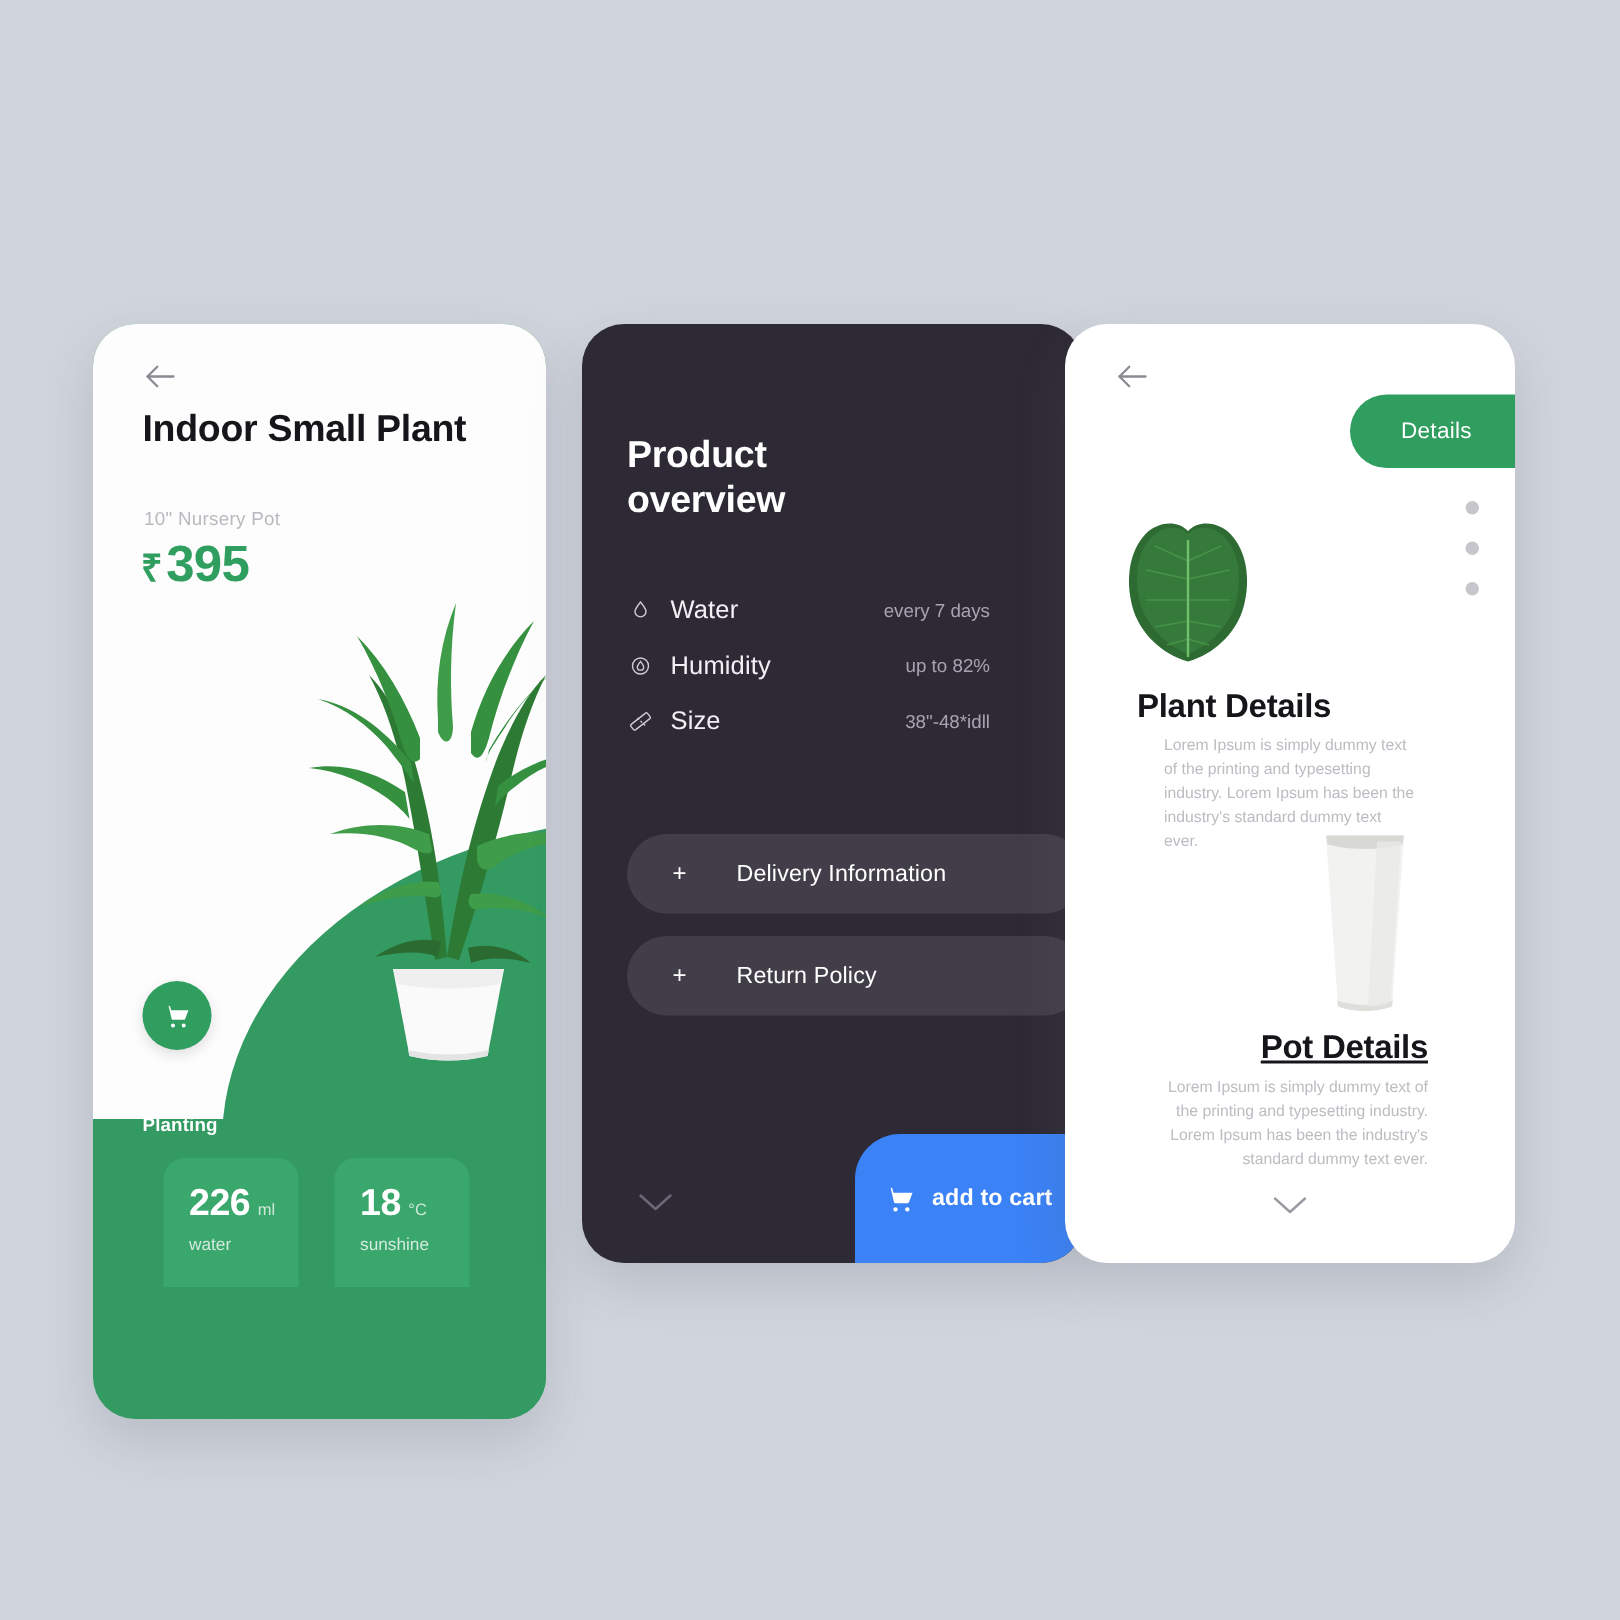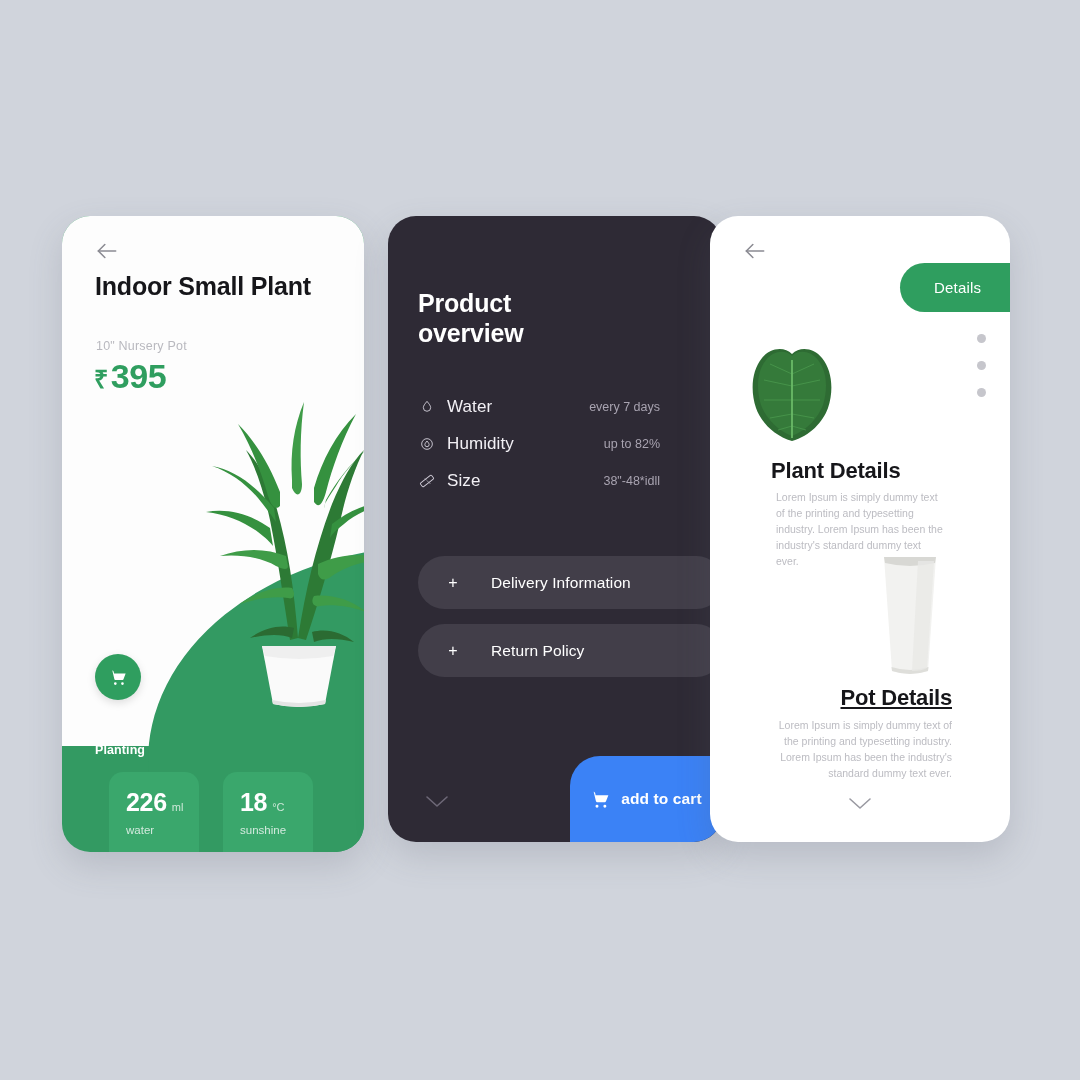--- a/index.html
+++ b/index.html
@@ -25,21 +25,21 @@
     border-radius: 28px;
     overflow: hidden;
     box-shadow: 0 14px 34px rgba(90,95,110,0.20);
   }
 
   
   #card1 {
     left: 62px;
     top: 216px;
     width: 302px;
-    height: 636px;
+    height: 730px;
     background: #339a62;
   }
   .c1-white {
     position: absolute;
     left: 0; top: 0;
     width: 302px;
     height: 530px;
     background: #fdfdfd;
   }
   
@@ -284,21 +284,21 @@
     background: #c6c6cc;
   }
   .leaf-img {
     position: absolute;
     left: 38px;
     top: 126px;
     width: 88px; height: 100px;
   }
   .c3-h-left {
     position: absolute;
-    left: 61px; top: 242px;
+    left: 48px; top: 242px;
     font-size: 22px;
     font-weight: bold;
     color: #16161a;
     letter-spacing: -0.2px;
   }
   .c3-p-left {
     position: absolute;
     left: 66px; top: 274px;
     width: 170px;
     font-size: 10.5px;

